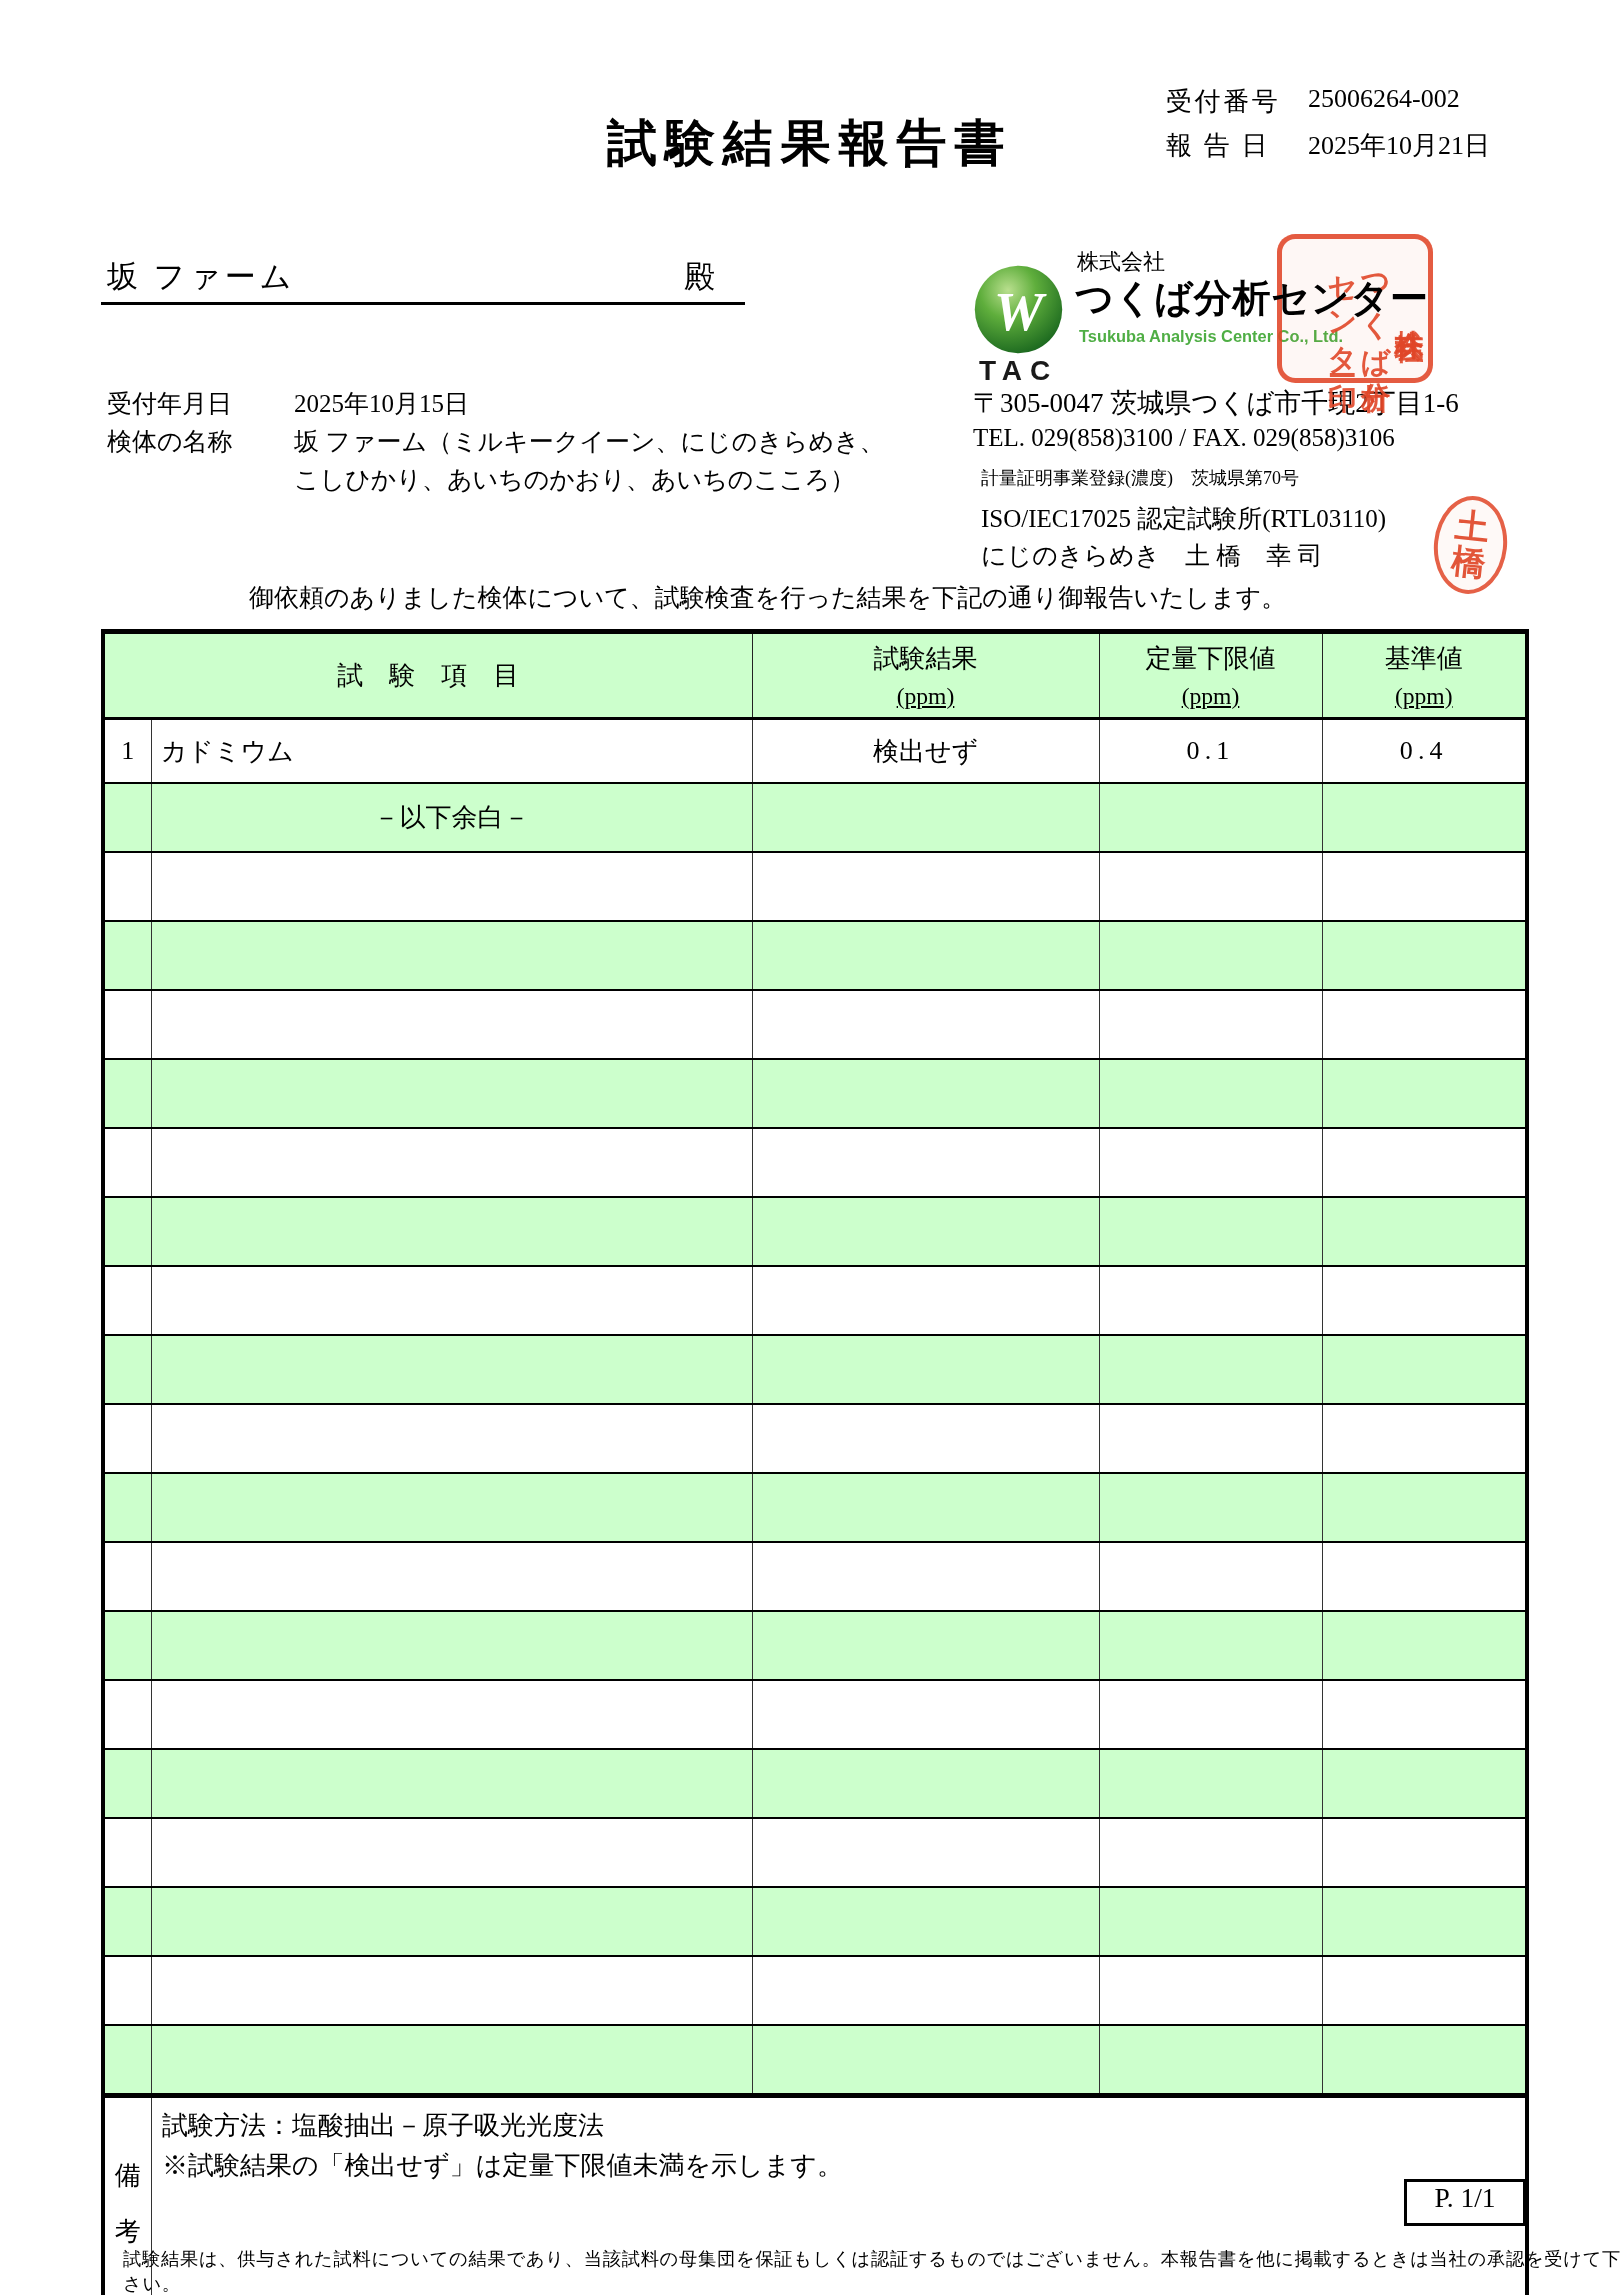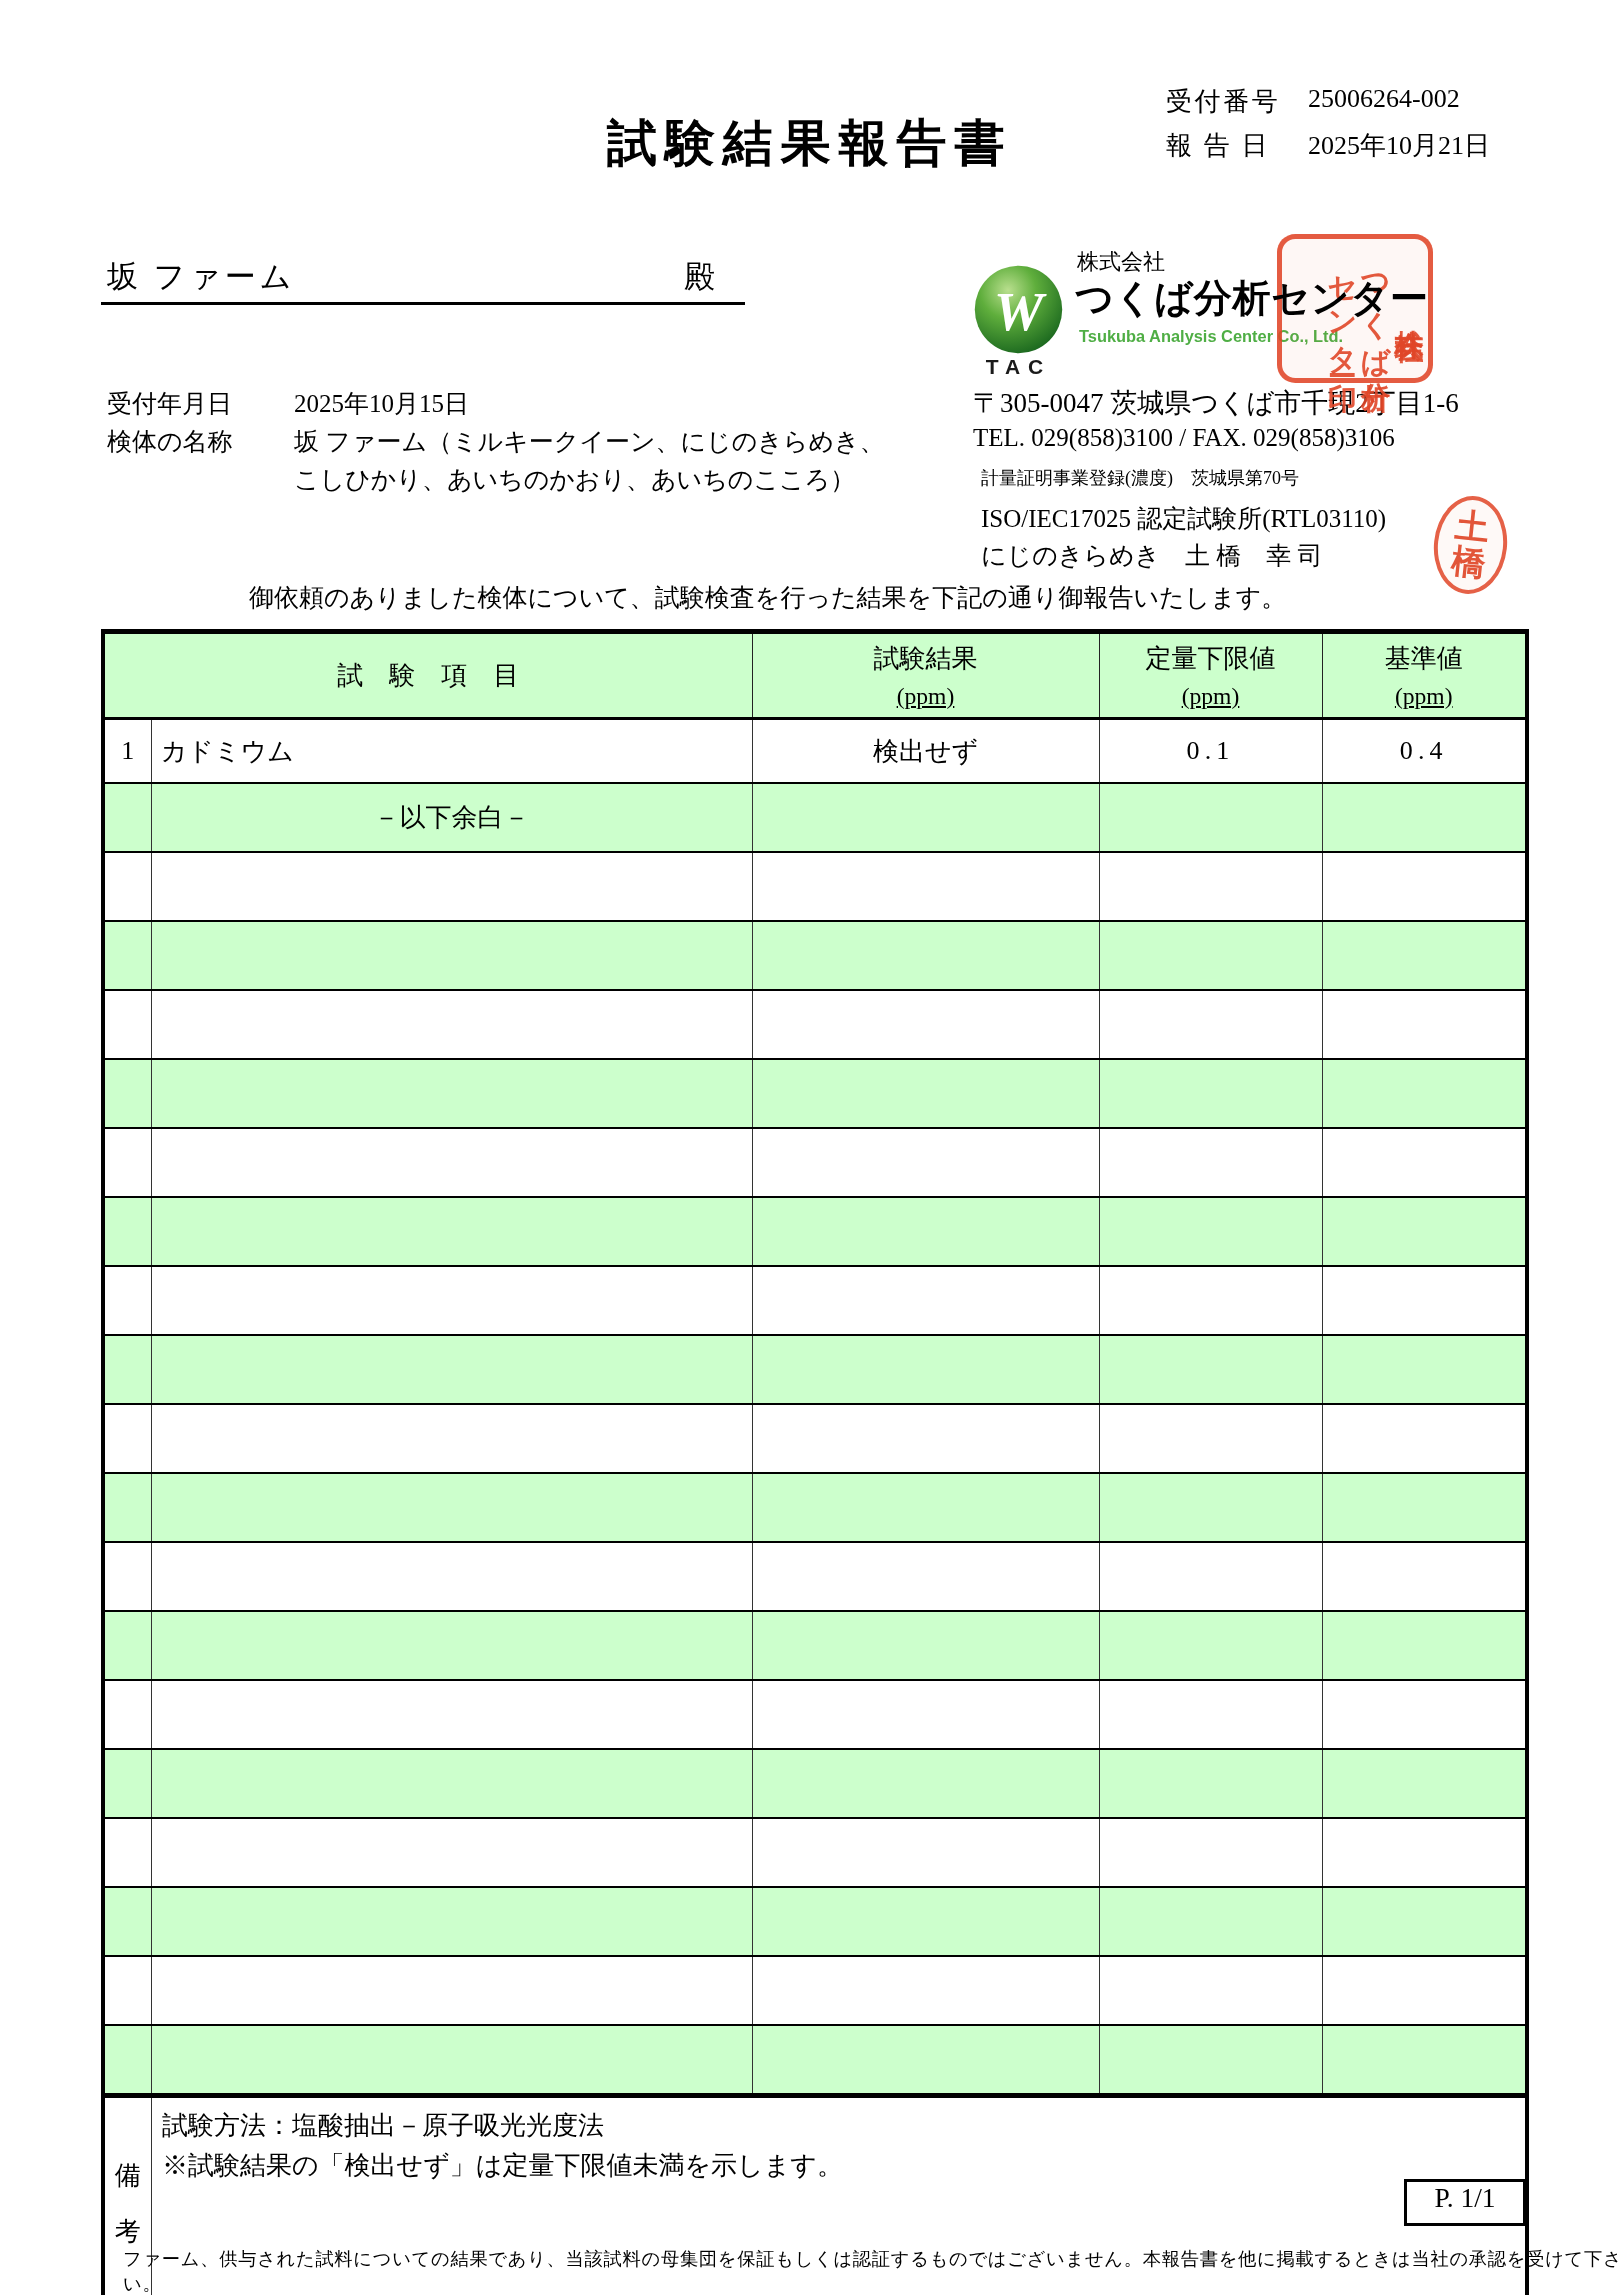--- a/index.html
+++ b/index.html
@@ -25,21 +25,21 @@
   .meta-label{font-size:25px;}
   .meta-value{font-size:25px;}
   .lbl-recdate{left:107px;top:387px;}
   .val-recdate{left:294px;top:387px;}
   .lbl-sample{left:107px;top:425px;}
   .val-sample1{left:294px;top:425px;}
   .val-sample2{left:294px;top:463px;}
 
   
   .logo-svg{left:972px;top:263px;width:93px;height:93px;}
-  .logo-tac{left:972px;top:355px;width:93px;text-align:center;font-size:21px;font-weight:bold;
+  .logo-tac{left:972px;top:355px;width:93px;text-align:center;font-size:28px;font-weight:bold;
             letter-spacing:7.9px;font-family:"Liberation Sans","DejaVu Sans",sans-serif;color:#1a1a1a;}
   .co-prefix{left:1077px;top:247px;font-size:22px;font-family:"Liberation Sans","DejaVu Sans",sans-serif;z-index:3;}
   .co-name{left:1075px;top:273px;font-size:38px;font-weight:bold;
            font-family:"Liberation Sans","DejaVu Sans",sans-serif;z-index:3;letter-spacing:0.7px;}
   .co-en{left:1079px;top:327px;font-size:16.4px;font-weight:bold;z-index:1;
          font-family:"Liberation Sans","DejaVu Sans",sans-serif;color:#4fae45;}
   .co-postal{left:973px;top:385px;font-size:27px;}
   .co-tel{left:973px;top:424px;font-size:25px;}
   .reg-line1{left:981px;top:466px;font-size:18px;}
   .reg-line2{left:981px;top:502px;font-size:25px;}
@@ -326,16 +326,16 @@
           </td>
         </tr>
       </tbody>
     </table>
   </div>
 
   <div class="abs pagebox">
     <span>P. 1/1</span>
   </div>
 
-  <div class="abs footnote">ファーム、供与された試料についての結果であり、当該試料の母集団を保証もしくは認証するものではございません。本報告書を他に掲載するときは当社の承認を受けて下さい。</div>
+  <div class="abs footnote">試験結果は、供与された試料についての結果であり、当該試料の母集団を保証もしくは認証するものではございません。本報告書を他に掲載するときは当社の承認を受けて下さい。</div>
 
 </div>
 
 
 </body></html>

